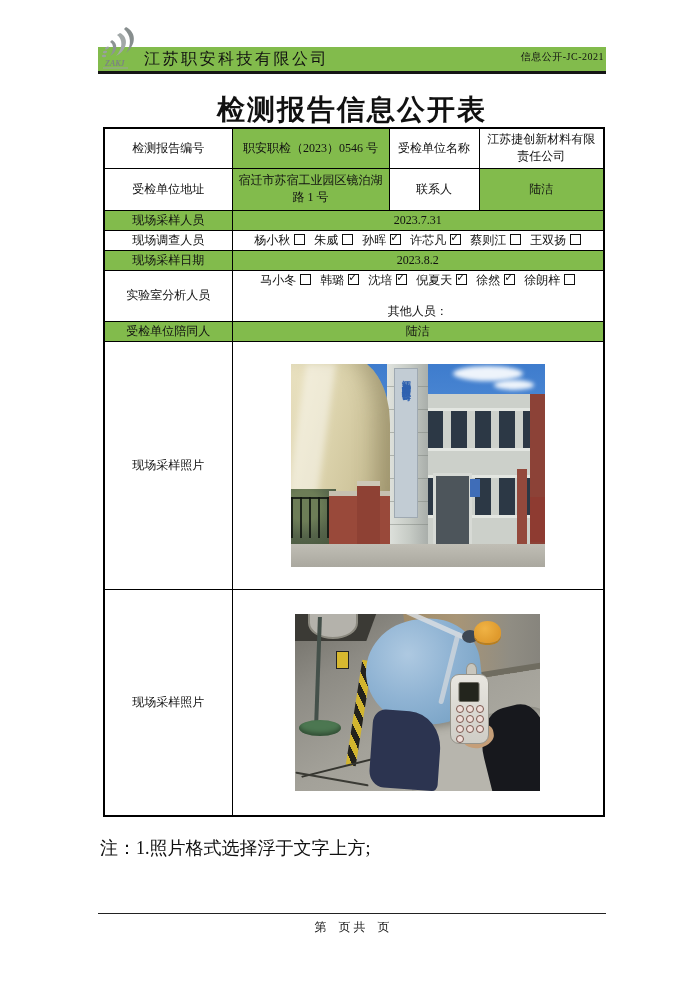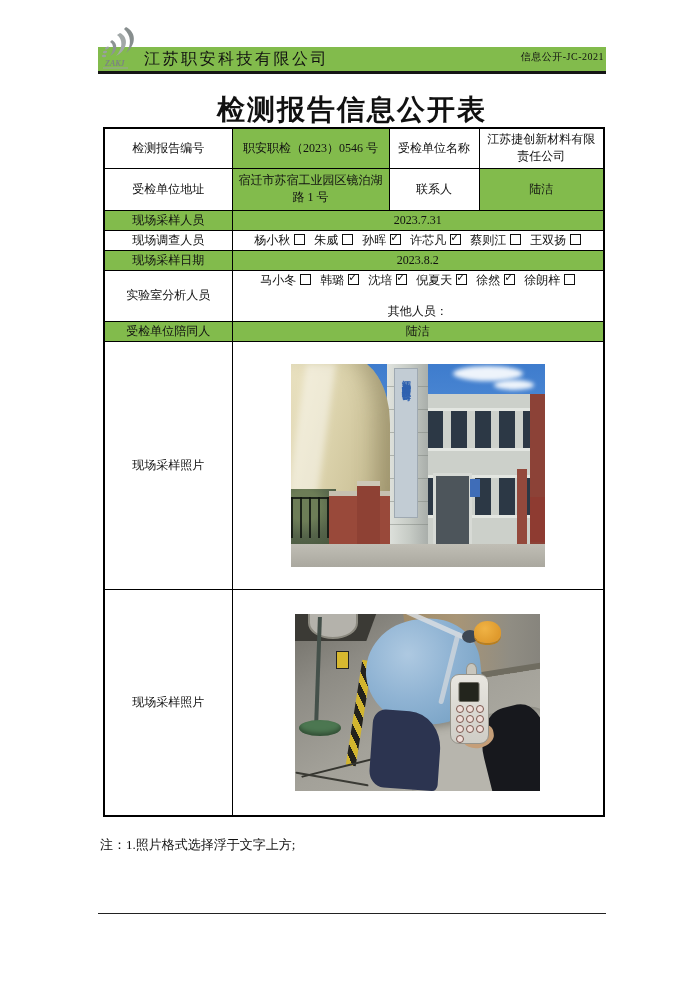--- a/index.html
+++ b/index.html
@@ -81,21 +81,21 @@
   .p2-sleeve { right:-4%; bottom:-6%; width:27%; height:54%; background:#17181d; border-radius:46% 32% 0 0; transform:rotate(-14deg); }
   .p2-hand { right:19%; bottom:24%; width:32px; height:23px; background:#c59e78; border-radius:50% 40% 52% 52%; transform:rotate(-12deg); }
   .p2-meter { right:21%; top:34%; width:37px; height:68px; background:linear-gradient(180deg,#e8e6e0,#cfcdc6); border:1px solid #96948b; border-radius:9px; }
   .p2-mic { right:26%; top:28%; width:9px; height:13px; background:#c8c6bd; border:1px solid #96948b; border-radius:45% 45% 20% 20%; }
   .p2-screen { position:absolute; left:50%; top:7px; transform:translateX(-50%); width:19px; height:18px; background:#23251d; border:1px solid #6a685f; border-radius:2px; }
   .p2-keys { position:absolute; left:50%; top:30px; transform:translateX(-50%); width:26px; display:grid; grid-template-columns:repeat(3,1fr); gap:2px; }
   .p2-key { position:static; width:6px; height:6px; border-radius:50%; background:#f0dfda; border:1px solid #7a574e; }
   .p2-cable1 { left:2%; bottom:14%; width:40%; height:2px; background:#35352f; transform:rotate(-14deg); border-radius:2px; }
   .p2-cable2 { left:0; bottom:6%; width:30%; height:2px; background:#3a3a34; transform:rotate(10deg); border-radius:2px; }
   
-  .note { position:absolute; left:100px; top:836px; font-size:13px; }
+  .note { position:absolute; left:100px; top:836px; font-size:18px; }
   .footer-rule { position:absolute; left:98px; top:913px; width:508px; height:1px; background:#222; }
   .footer-text { position:absolute; left:98px; top:919px; width:508px; text-align:center; font-size:12px; }
 </style>
 </head>
 <body>
 
 <div class="page">
 
   <div class="green-band"></div>
   <div class="logo">
@@ -243,14 +243,15 @@
             </div>
           </div>
         </div>
       </td>
     </tr>
   </tbody>
     </table>
 
   <div class="note">注：1.照片格式选择浮于文字上方;</div>
   <div class="footer-rule"></div>
+  <div class="footer-text">第　页 共　页</div>
 
 </div>
 
 </body></html>

